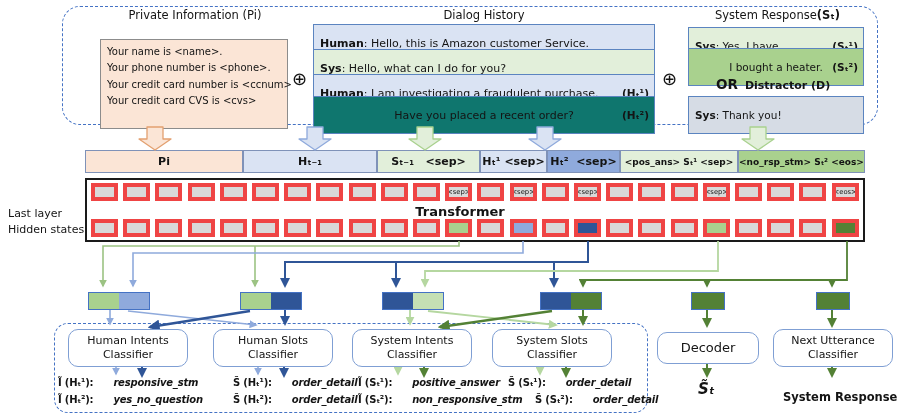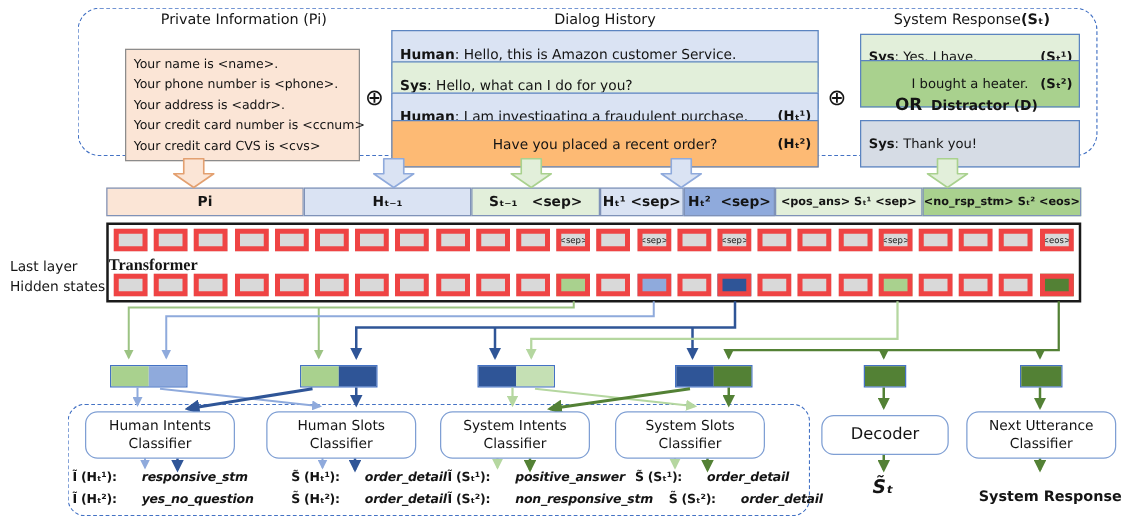--- a/index.html
+++ b/index.html
@@ -22,21 +22,21 @@
   .token-row{display:flex;height:23px;}
   .token{display:flex;align-items:center;justify-content:center;border:1px solid #7f92b8;
          box-sizing:border-box;font-weight:bold;font-size:11px;height:100%;}
   .token span{white-space:pre;}
   .token.small{font-size:9px;}
   .tf-box{border:2px solid #1a1a1a;box-sizing:border-box;background:#fff;
           display:flex;flex-direction:column;justify-content:space-between;padding:3px 4px;}
   .cell-row{display:flex;justify-content:space-between;height:18px;}
   .cell{width:27px;height:100%;background:#d9d9d9;border:4px solid #ef4444;box-sizing:border-box;
         font-size:6.8px;display:flex;align-items:center;justify-content:center;white-space:nowrap;overflow:hidden;}
-  .tf-label{position:absolute;left:0;right:30px;top:24px;text-align:left;font-weight:bold;font-size:13px;font-family:Liberation Serif, serif;}
+  .tf-label{position:absolute;left:0;right:30px;top:24px;text-align:center;font-weight:bold;font-size:13px;}
   .side-label{font-size:11px;line-height:16px;white-space:nowrap;}
   .state-box{position:absolute;top:292px;height:18px;display:flex;border:1px solid #4472c4;box-sizing:border-box;}
   .state-half{height:100%;}
   .clf{position:absolute;top:329px;width:118px;height:36px;border:1.6px solid #7f9fd4;border-radius:10px;
        background:#fff;display:flex;flex-direction:column;align-items:center;justify-content:center;
        font-size:11px;line-height:14.5px;white-space:nowrap;z-index:4;}
   .clf.single{top:332px;height:30px;width:100px;font-size:13px;}
   .out-line{position:absolute;font-size:10px;font-weight:bold;white-space:nowrap;letter-spacing:-0.2px;z-index:4;}
   .out-line .val{font-style:italic;margin-left:20px;}
   .dec-out{position:absolute;font-size:15px;font-weight:bold;font-style:italic;z-index:4;}
@@ -47,21 +47,20 @@
 <body>
 
 <div class="canvas">
 
   <div class="abs dashed-box" style="left:62px;top:6px;width:816px;height:119px;"></div>
 
   <div class="abs panel-title" style="left:95px;top:8px;width:200px;">Private Information (Pi)</div>
   <div class="abs pi-box" style="left:100px;top:27px;width:188px;height:90px;margin-top:12px;">
     <div>Your name is  &lt;name&gt;.</div>
     <div>Your phone number is &lt;phone&gt;.</div>
-    <div>Your address is &lt;addr&gt;.</div>
     <div>Your credit card number is &lt;ccnum&gt;</div>
     <div>Your credit card CVS is &lt;cvs&gt;</div>
   </div>
 
   <div class="abs oplus" style="left:292px;top:70px;">⊕</div>
 
   <div class="abs panel-title" style="left:313px;top:8px;width:342px;">Dialog History</div>
   <div class="abs" style="left:313px;top:24px;width:342px;height:95px;">
     <div class="dlg-row" style="top:0;height:23px;background:#dae3f3;">
       <span class="spk">Human</span>
@@ -69,21 +68,21 @@
     </div>
     <div class="dlg-row" style="top:25px;height:23px;background:#e2efda;">
       <span class="spk">Sys</span>
         <span>: Hello, what can I do for you?</span>
     </div>
     <div class="dlg-row" style="top:50px;height:22px;background:#dae3f3;">
       <span class="spk">Human</span>
         <span>: I am investigating a fraudulent purchase.</span>
       <span class="row-tag">(Hₜ¹)</span>
     </div>
-    <div class="dlg-row" style="top:72px;height:23px;background:#fdba74;">
+    <div class="dlg-row" style="top:72px;height:23px;background:#0f766e;">
       <span class="center-txt">Have you placed a recent order?</span>
       <span class="row-tag">(Hₜ²)</span>
     </div>
   </div>
 
   <div class="abs oplus" style="left:662px;top:70px;">⊕</div>
 
   <div class="abs panel-title" style="left:680px;top:8px;width:195px;">
     <span>System Response</span><span style="font-weight:bold">(Sₜ)</span>
   </div>

